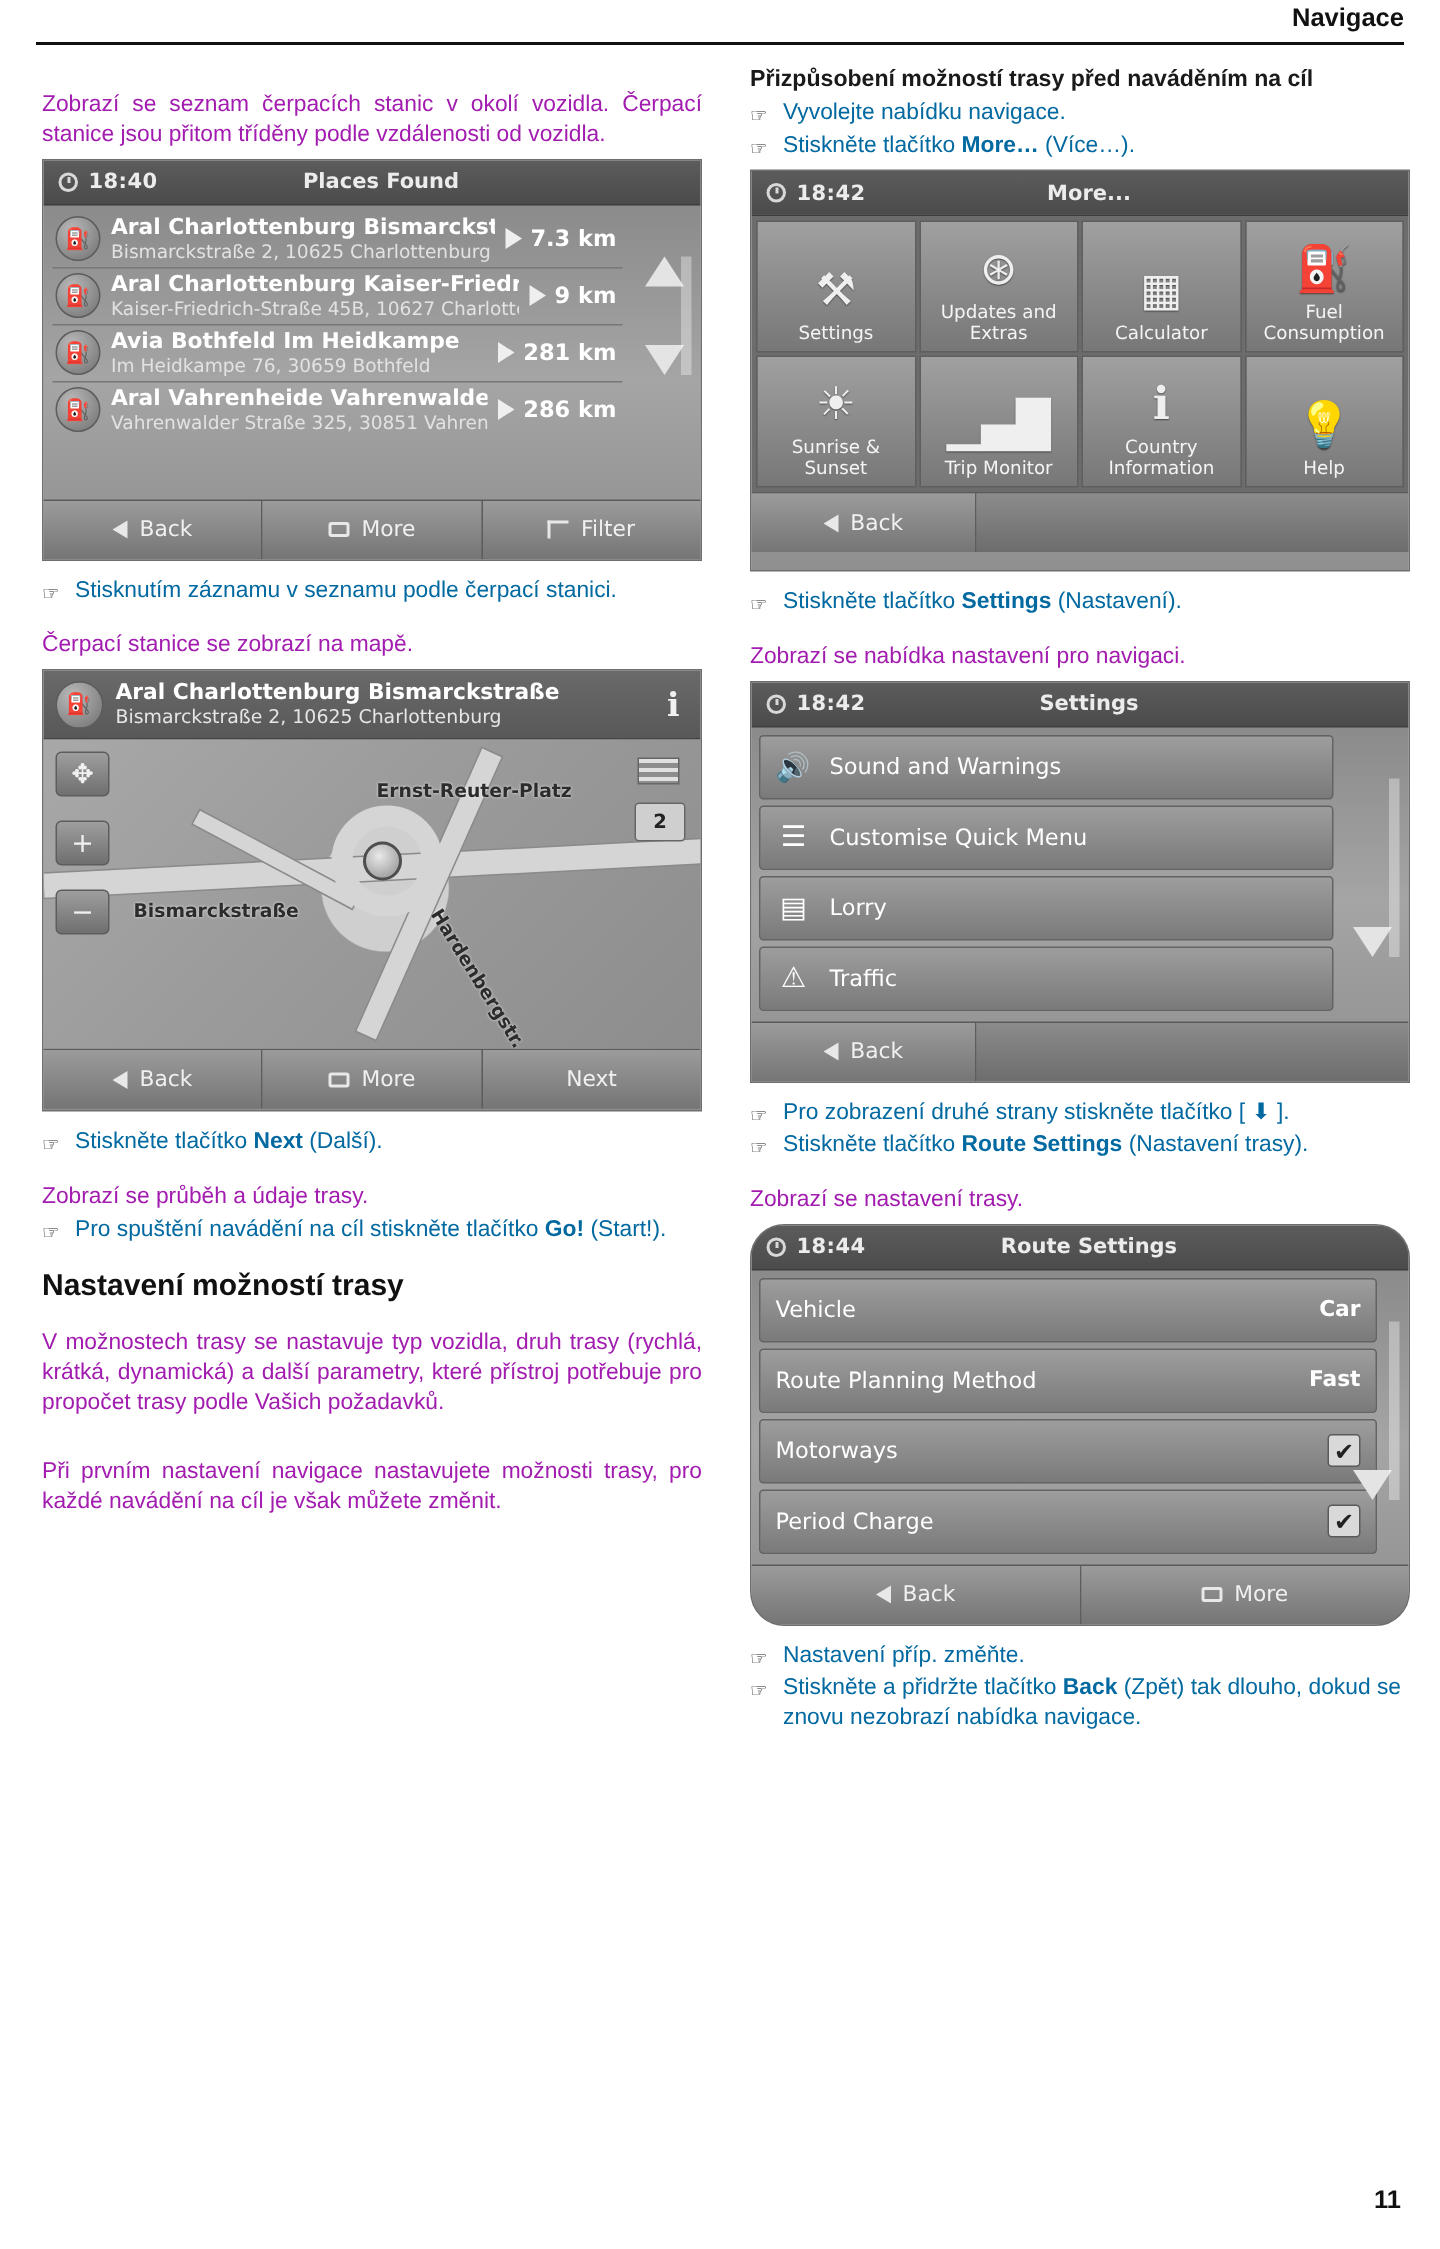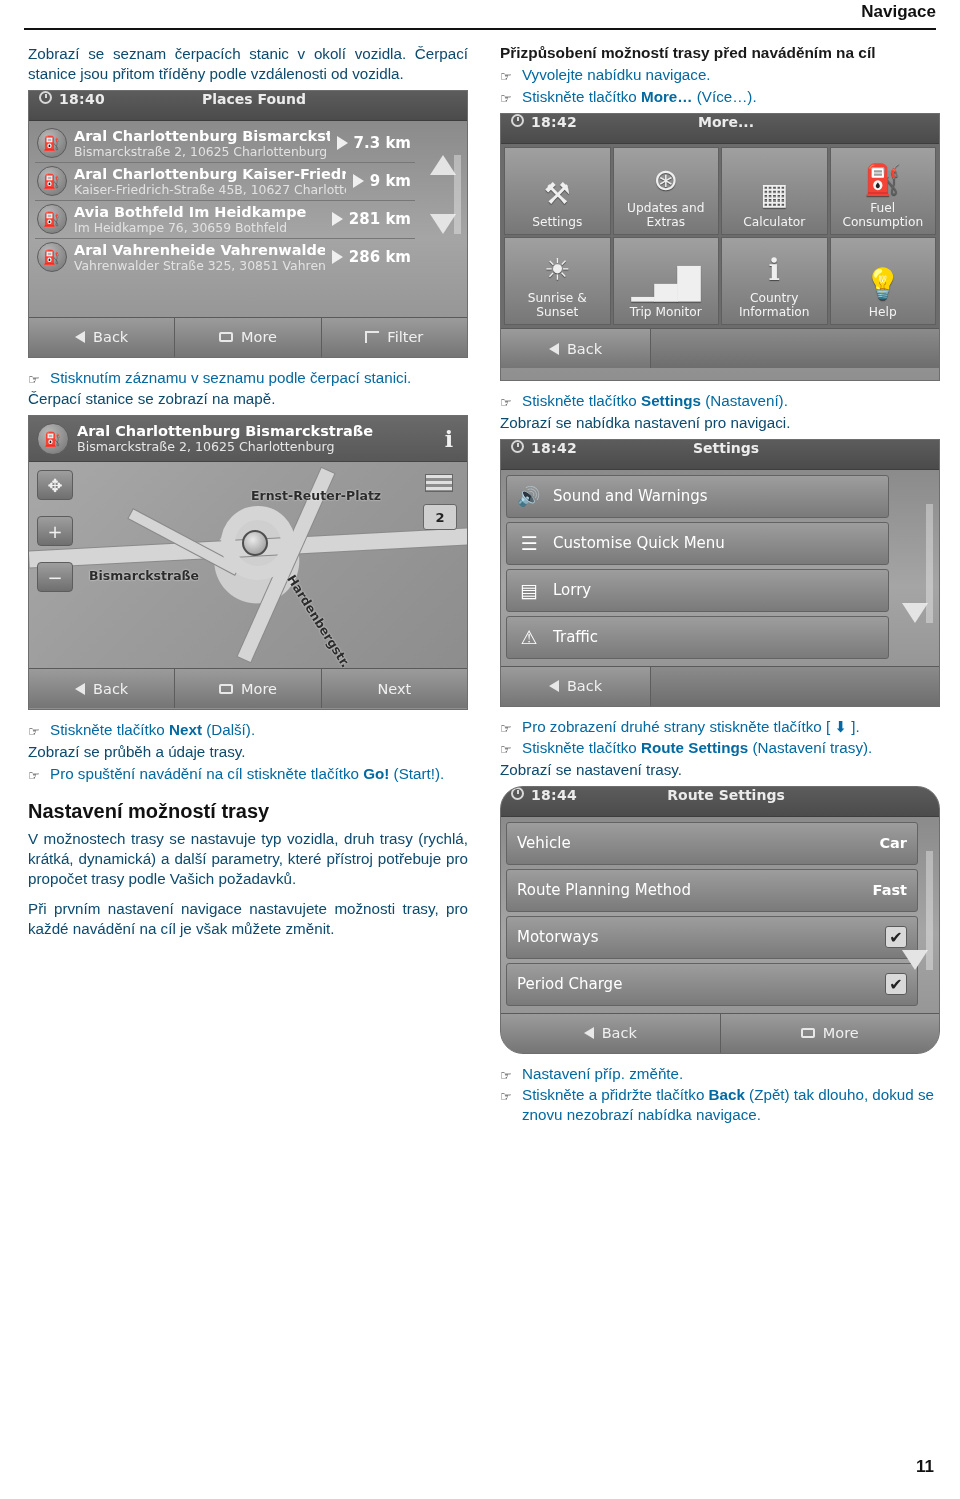--- a/index.html
+++ b/index.html
@@ -47,25 +47,25 @@
     width: 440px;
   }
   .col-right {
     position: absolute;
     left: 500px;
     top: 44px;
     width: 440px;
   }
   
   p.para {
-    margin: 0 0 2px 0;
+    margin: 16px 0 2px 0;
     font-size: 15.2px;
     line-height: 1.31;
     text-align: justify;
-    color: #0c4a6e;
+    color: #a21caf;
   }
   .bullet-row {
     display: flex;
     align-items: flex-start;
     margin-bottom: 1px;
   }
   .bullet-icon {
     flex: 0 0 22px;
     font-size: 13px;
     line-height: 1.35;
@@ -101,20 +101,21 @@
     background: linear-gradient(180deg,#6d6d6d 0%,#8a8a8a 10%,#a5a5a5 55%,#8f8f8f 100%);
     font-family: "DejaVu Sans", sans-serif;
     color: #f3f3f3;
     overflow: hidden;
     margin: 6px 0 10px 0;
   }
   .screen-top {
     height: 30px;
     background: linear-gradient(180deg,#5c5c5c 0%,#4b4b4b 100%);
     display: flex;
+    align-items: center;
     padding: 0 10px;
     font-size: 14px;
     color: #ececec;
     position: relative;
     border-bottom: 1px solid #3d3d3d;
   }
   .screen-top .clock-ic {
     width: 13px; height: 13px;
     border: 2px solid #d8d8d8;
     border-radius: 50%;

